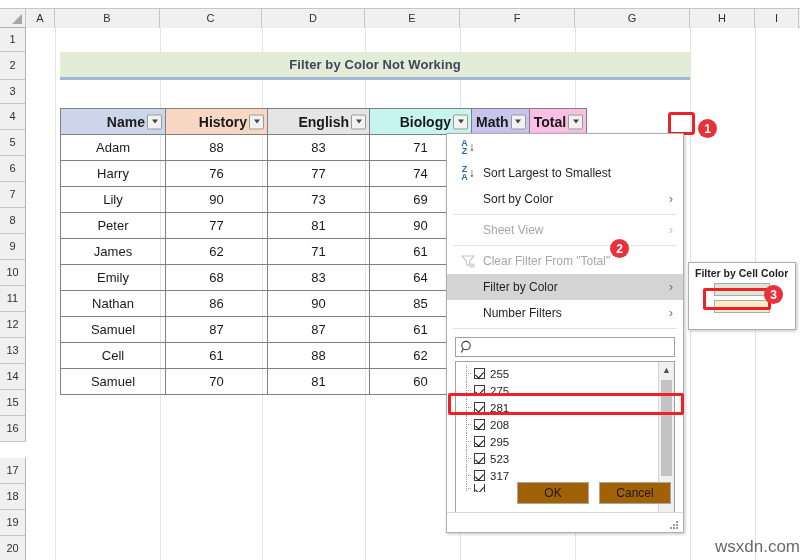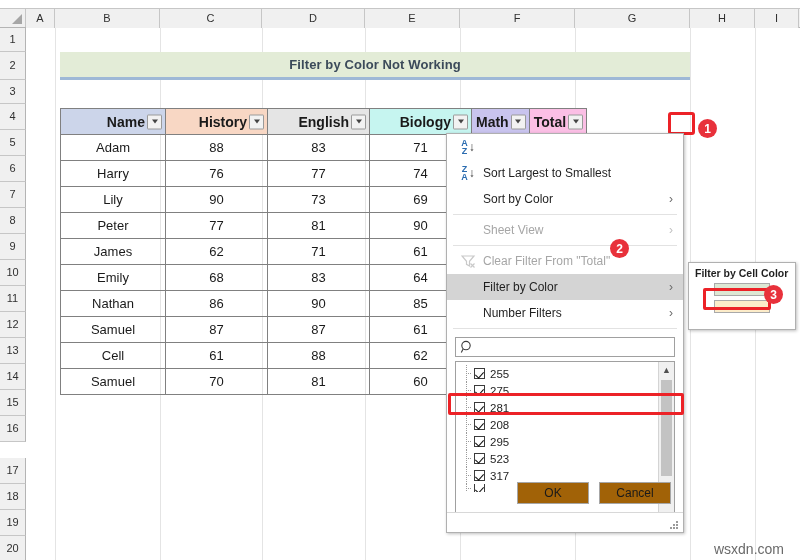--- a/index.html
+++ b/index.html
@@ -201,22 +201,22 @@
   .submenu-title { font-size: 10.5px; font-weight: bold; color: #1f1f1f; padding-left: 6px; }
   .swatch-row { display: flex; align-items: center; justify-content: center; margin-top: 4px; }
   .swatch { width: 56px; height: 13px; border: 1px solid #a9a9a9; }
   .hl-swatch {
     position: absolute; left: 14px; top: 25px; width: 68px; height: 22px;
     border: 3px solid #ec2227; border-radius: 2px; pointer-events: none;
   }
 
   
   .watermark {
-    position: absolute; right: 16px; bottom: 3px;
-    font-size: 14px; color: #6a6a6a;
+    position: absolute; right: 0; bottom: 3px;
+    font-size: 17px; color: #6a6a6a;
   }
 </style>
 </head>
 <body>
 
 <div id="app">
 
   <div class="col-head-strip">
     <div class="corner-box"></div>
     <div class="col-head" style="width:29px">A</div>

